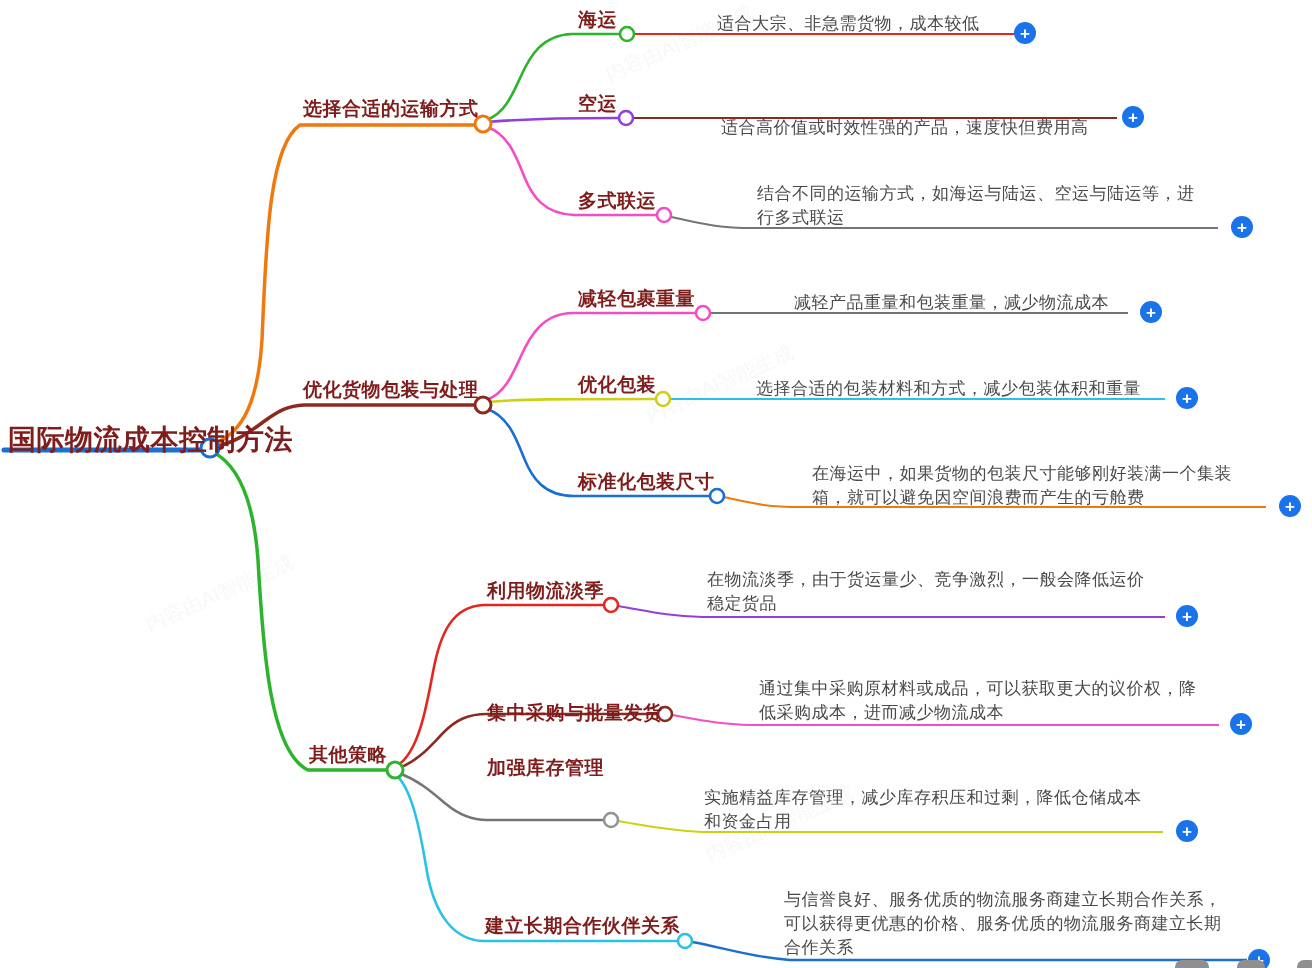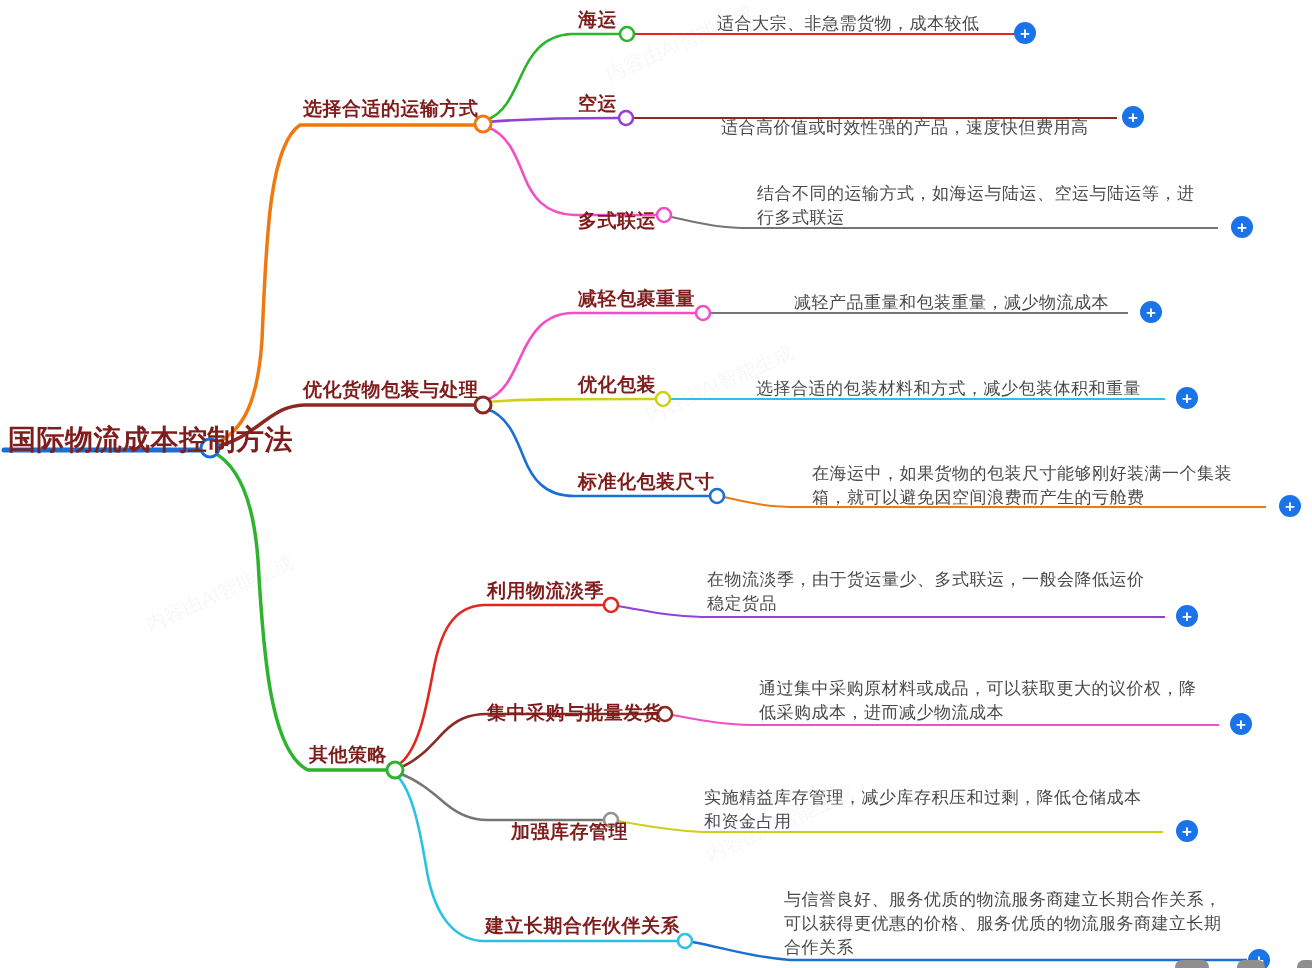--- a/index.html
+++ b/index.html
@@ -92,36 +92,36 @@
 <div class="watermark" style="left:700px;top:810px;">内容由AI智能生成</div>
 <div class="watermark" style="left:140px;top:580px;">内容由AI智能生成</div>
 
 <div class="topic root-topic" style="left:8px;top:425px;">国际物流成本控制方法</div>
 <div class="topic" style="left:303px;top:99px;">选择合适的运输方式</div>
 <div class="topic" style="left:303px;top:380px;">优化货物包装与处理</div>
 <div class="topic" style="left:309px;top:745px;">其他策略</div>
 
 <div class="topic" style="left:578px;top:10px;">海运</div>
 <div class="topic" style="left:578px;top:94px;">空运</div>
-<div class="topic" style="left:578px;top:191px;margin-top:20px;">多式联运</div>
+<div class="topic" style="left:578px;top:191px;">多式联运</div>
 <div class="topic" style="left:578px;top:289px;">减轻包裹重量</div>
 <div class="topic" style="left:578px;top:375px;">优化包装</div>
 <div class="topic" style="left:578px;top:472px;">标准化包装尺寸</div>
 <div class="topic" style="left:487px;top:581px;text-align:right;">利用物流淡季</div>
 <div class="topic" style="left:487px;top:690px;margin-top:13px;">集中采购与批量发货</div>
-<div class="topic" style="left:487px;top:822px;margin-left:24px;">加强库存管理</div>
+<div class="topic" style="left:487px;top:758px;">加强库存管理</div>
 <div class="topic" style="left:485px;top:916px;">建立长期合作伙伴关系</div>
 
 <div class="desc nowrap" style="left:717px;top:12px;">适合大宗、非急需货物，成本较低</div>
 <div class="desc nowrap" style="left:721px;top:96px;margin-top:20px;">适合高价值或时效性强的产品，速度快但费用高</div>
 <div class="desc" style="left:757px;top:182px;width:440px;">结合不同的运输方式，如海运与陆运、空运与陆运等，进行多式联运</div>
 <div class="desc nowrap" style="left:794px;top:291px;">减轻产品重量和包装重量，减少物流成本</div>
 <div class="desc nowrap" style="left:756px;top:377px;">选择合适的包装材料和方式，减少包装体积和重量</div>
 <div class="desc" style="left:812px;top:462px;width:420px;">在海运中，如果货物的包装尺寸能够刚好装满一个集装箱，就可以避免因空间浪费而产生的亏舱费</div>
-<div class="desc" style="left:707px;top:568px;width:440px;">在物流淡季，由于货运量少、多式联运，一般会降低运价稳定货品</div>
+<div class="desc" style="left:707px;top:568px;width:440px;">在物流淡季，由于货运量少、竞争激烈，一般会降低运价稳定货品</div>
 <div class="desc" style="left:759px;top:677px;width:440px;">通过集中采购原材料或成品，可以获取更大的议价权，降低采购成本，进而减少物流成本</div>
 <div class="desc" style="left:704px;top:786px;width:440px;">实施精益库存管理，减少库存积压和过剩，降低仓储成本和资金占用</div>
 <div class="desc" style="left:784px;top:888px;width:440px;">与信誉良好、服务优质的物流服务商建立长期合作关系，可以获得更优惠的价格、服务优质的物流服务商建立长期合作关系</div>
 
 <div class="plus-btn" style="left:1014px;top:22px;">
     <span>+</span>
   </div>
 <div class="plus-btn" style="left:1122px;top:106px;">
     <span>+</span>
   </div>

